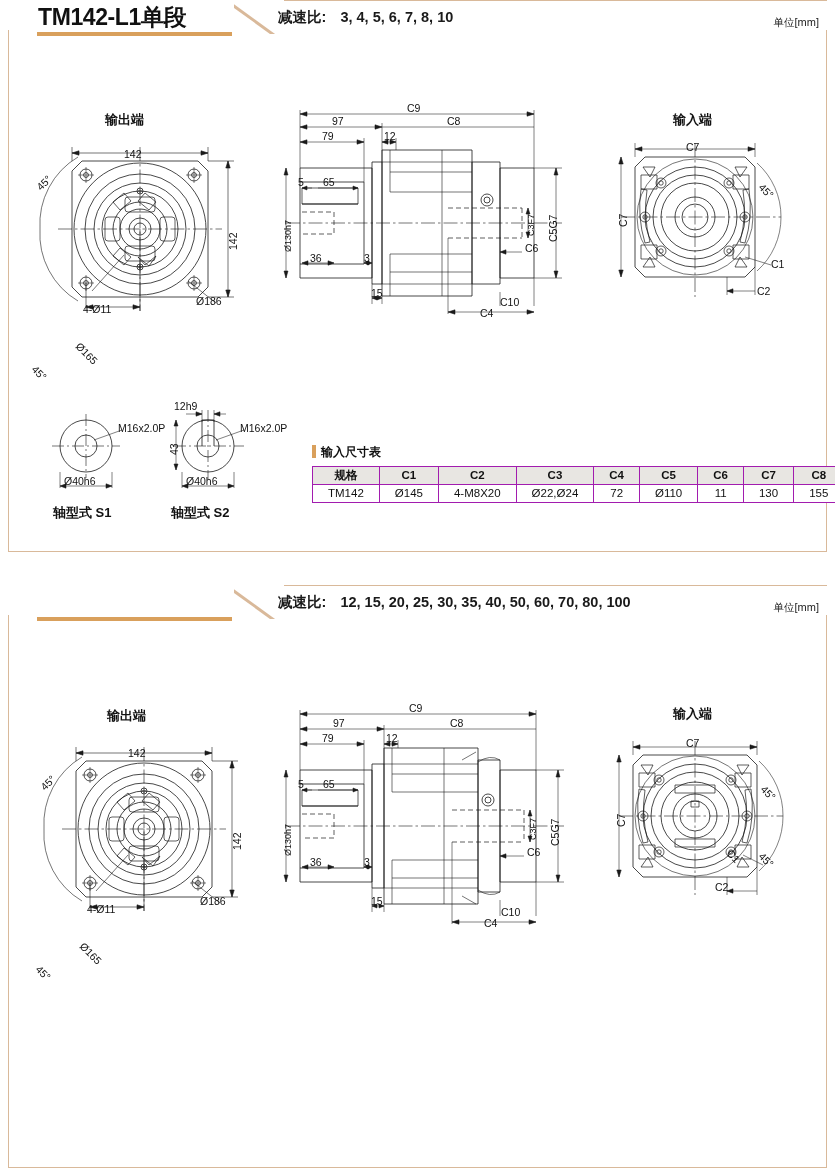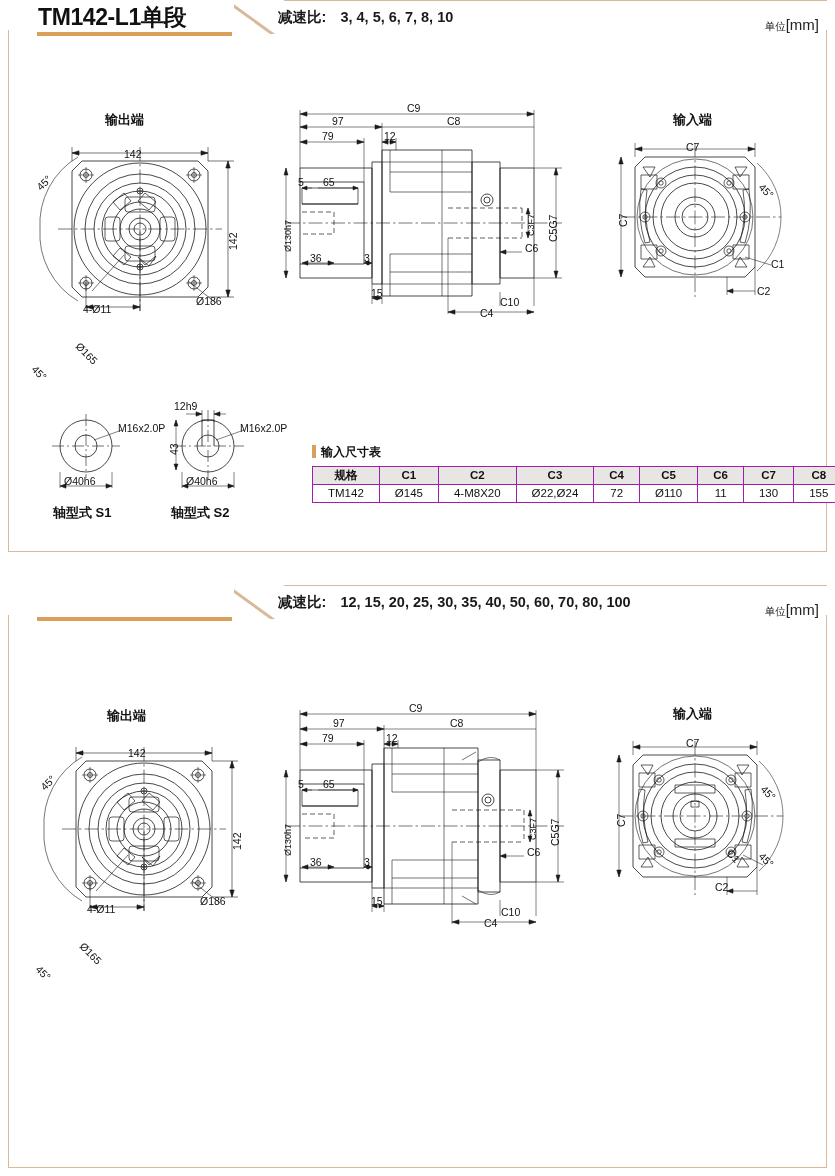--- a/index.html
+++ b/index.html
@@ -51,21 +51,21 @@
     background: #d9b99a;
   }
   .hdr-ratio {
     position: absolute; left: 278px; top: 8px;
     font-size: 14.5px; font-weight: 700; color: #1a1a1a; white-space: nowrap;
   }
   .hdr-unit {
     position: absolute; right: 16px; top: 16px;
     font-size: 10.5px; color: #222; white-space: nowrap;
   }
-  .hdr-unit .brk { font-size: 15px; text-align: center; }
+  .hdr-unit .brk { font-size: 11px; text-align: center; }
 
   
   .cap {
     position: absolute; font-size: 13px; font-weight: 700; color: #111;
     white-space: nowrap;
   }
   .lbl {
     position: absolute; font-size: 10.5px; color: #111;
     white-space: nowrap; font-family: "Liberation Sans", sans-serif;
   }

